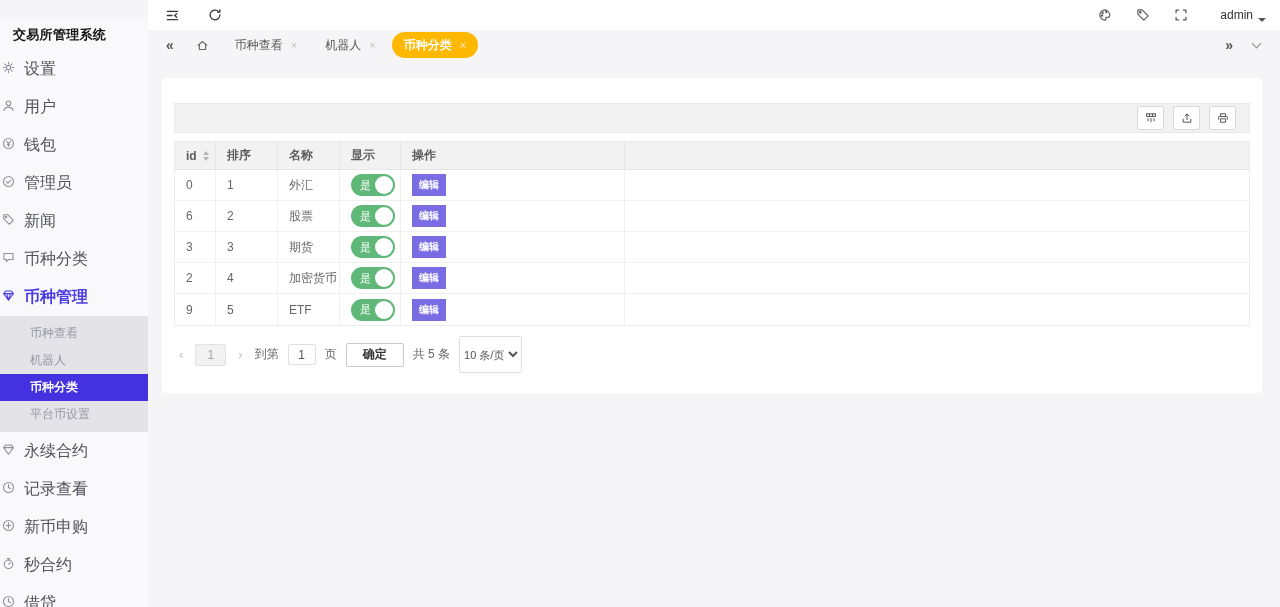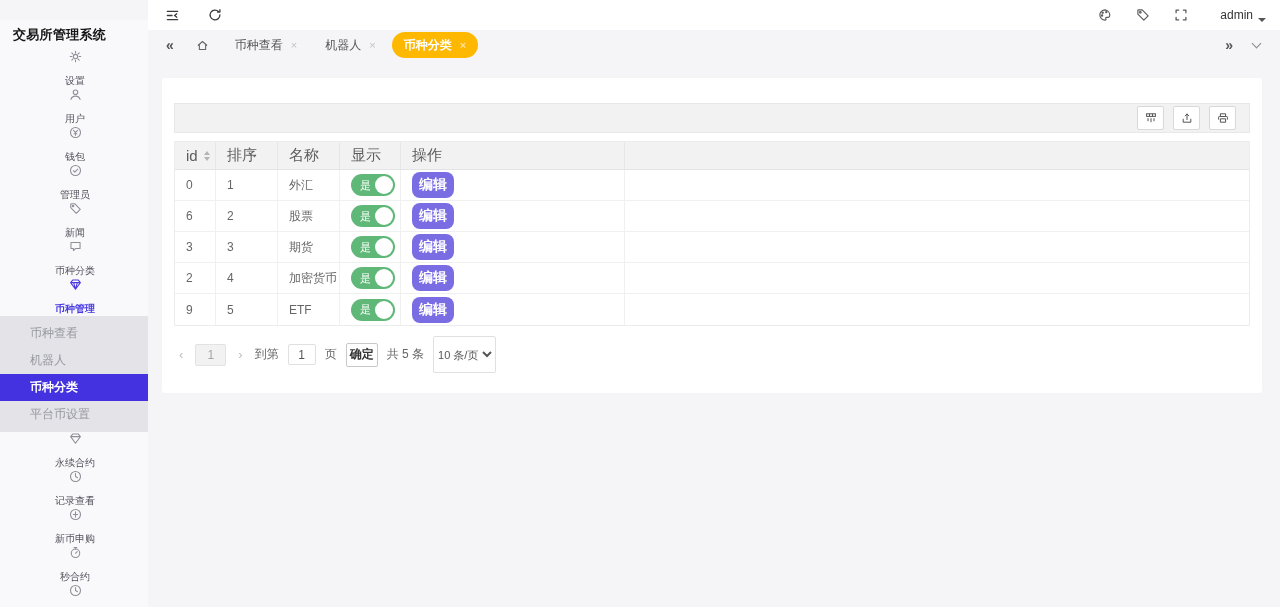--- a/index.html
+++ b/index.html
@@ -4,21 +4,21 @@
 <style>
   * { box-sizing: border-box; margin: 0; padding: 0; }
   html,body { width:1280px; height:607px; overflow:hidden; }
   body {
     font-family: "Liberation Sans", "DejaVu Sans", sans-serif;
     display:flex; background:#f5f5f8; color:#333;
   }
   
   .sidebar { width:148px; flex:none; background:#f9f9fb; height:100%; overflow:hidden;margin-top:20px; }
   .logo { height:30px; line-height:30px; padding-left:13px; font-size:13px; font-weight:bold; color:#141414; letter-spacing:.3px; }
-  .nav-item { height:38px; display:flex; align-items:center; padding-left:2px; gap:9px; font-size:10px; color:#51515b; cursor:pointer;flex-direction:column; }
+  .nav-item { height:38px; display:flex; align-items:center; padding-left:2px; gap:9px; font-size:16px; color:#51515b; cursor:pointer; }
   .nav-item svg { color:#8f8f99; flex:none; }
   .nav-item.accent, .nav-item.accent svg { color:#4b3ce2; font-weight:bold; }
   .submenu { background:#e3e3e8; padding:4px 0; }
   .submenu-item { height:27px; line-height:27px; padding-left:30px; font-size:12px; color:#97979f; cursor:pointer; }
   .submenu-item.active { background:#4431e0; color:#ffffff; font-weight:bold; }
   
   .main { flex:1; min-width:0; display:flex; flex-direction:column; }
   .topbar { height:30px; background:#fff; display:flex; align-items:center; padding:0 14px 0 17px; }
   .topbar .icon-btn { color:#3a3a3a; display:flex; align-items:center; cursor:pointer; }
   .topbar .gap { width:28px; }
@@ -34,41 +34,41 @@
   .tab .x { color:#c2c2c8; font-size:11px; }
   .tab.active { background:#ffb800; color:#fff; border-radius:14px; font-weight:bold; }
   .tab.active .x { color:#ffdf9e; }
   .tabbar .spacer { flex:1; }
   .chev-dn { width:7px; height:7px; border-right:1.5px solid #888; border-bottom:1.5px solid #888; transform:rotate(45deg); margin:-3px 4px 0 14px; cursor:pointer; }
   
   .card { background:#fff; border-radius:3px; margin:18px 18px 0 14px; padding:25px 12px 20px; }
   .tool-strip { height:30px; background:#f2f2f2; border:1px solid #e8e8e8; display:flex; align-items:center; justify-content:flex-end; gap:9px; padding:0 13px; }
   .tool-btn { width:27px; height:24px; background:#fff; border:1px solid #d9d9d9; border-radius:2px; display:flex; align-items:center; justify-content:center; color:#555; cursor:pointer; }
   .table { margin-top:8px; border:1px solid #ececec; }
-  .thead { display:flex; background:#f2f2f2; height:28px; font-size:15px; color:#5c5c5c; border-bottom:1px solid #e4e4e4; }
+  .thead { display:flex; background:#f2f2f2; height:28px; font-size:12px; color:#5c5c5c; border-bottom:1px solid #e4e4e4;font-weight:bold; }
   .th { display:flex; align-items:center; padding-left:11px; border-right:1px solid #e7e7e7; }
   .c-id{width:41px} .c-sort{width:62px} .c-name{width:62px} .c-show{width:61px} .c-act{width:224px}
   .th.filler, .td.filler { flex:1; border-right:none; padding:0; }
   .sorts { display:inline-flex; flex-direction:column; margin-left:6px; gap:2px; }
   .sorts i { width:0; height:0; border-left:3.5px solid transparent; border-right:3.5px solid transparent; display:block; }
   .s-up { border-bottom:4px solid #b5b5b5; }
   .s-dn { border-top:4px solid #b5b5b5; }
   .trow { display:flex; height:31px; font-size:12px; color:#666; background:#fff; }
   .td { display:flex; align-items:center; padding-left:11px; border-right:1px solid #f0f0f0; }
   .trow:not(:last-child) .td { border-bottom:1px solid #f0f0f0; }
   .switch { width:44px; height:22px; border-radius:11px; background:#5FB878; position:relative; display:inline-flex; align-items:center; cursor:pointer; flex:none; }
   .switch-text { color:#fff; font-size:11px; margin-left:9px; }
   .knob { position:absolute; right:2px; width:18px; height:18px; border-radius:50%; background:#fff; }
-  .edit-btn { background:#7a6de4; color:#fff; border:none; border-radius:8px; font-size:14px; font-weight:bold; padding:4px 7px; cursor:pointer; }
+  .edit-btn { background:#7a6de4; color:#fff; border:none; border-radius:0; font-size:10px; font-weight:bold; padding:4px 7px; cursor:pointer; }
   
   .pager { display:flex; align-items:center; margin-top:10px; font-size:12px; color:#666; gap:9px; padding-left:2px; }
   .pg-arrow { color:#bcbcbc; font-size:13px; cursor:pointer; padding:0 3px; }
   .pg-num { width:31px; height:22px; background:#f2f2f2; border:1px solid #e2e2e2; border-radius:2px; color:#a6a6a6; display:flex; align-items:center; justify-content:center; }
   .pg-input { width:28px; height:21px; border:1px solid #e0e0e0; border-radius:2px; text-align:center; font-size:12px; color:#555; }
-  .pg-confirm { height:24px; background:#fff; border:1px solid #c9c9c9; border-radius:2px; font-size:12px; font-weight:bold; color:#333; padding:0 3px; cursor:pointer; }
+  .pg-confirm { height:24px; background:#fff; border:1px solid #c9c9c9; border-radius:2px; font-size:12px; font-weight:bold; color:#333; padding:0 16px; cursor:pointer; }
   .pg-select { height:37px; border:1px solid #e0e0e0; border-radius:2px; font-size:11px; color:#555; background:#fff; }
 </style>
 </head>
 <body>
 
 <aside class="sidebar">
   <div class="logo">交易所管理系统</div>
 
   <div class="nav-item">
     <span><svg width="13" height="13" viewBox="0 0 12 12" fill="none" stroke="currentColor" stroke-width="1" stroke-linecap="round">

